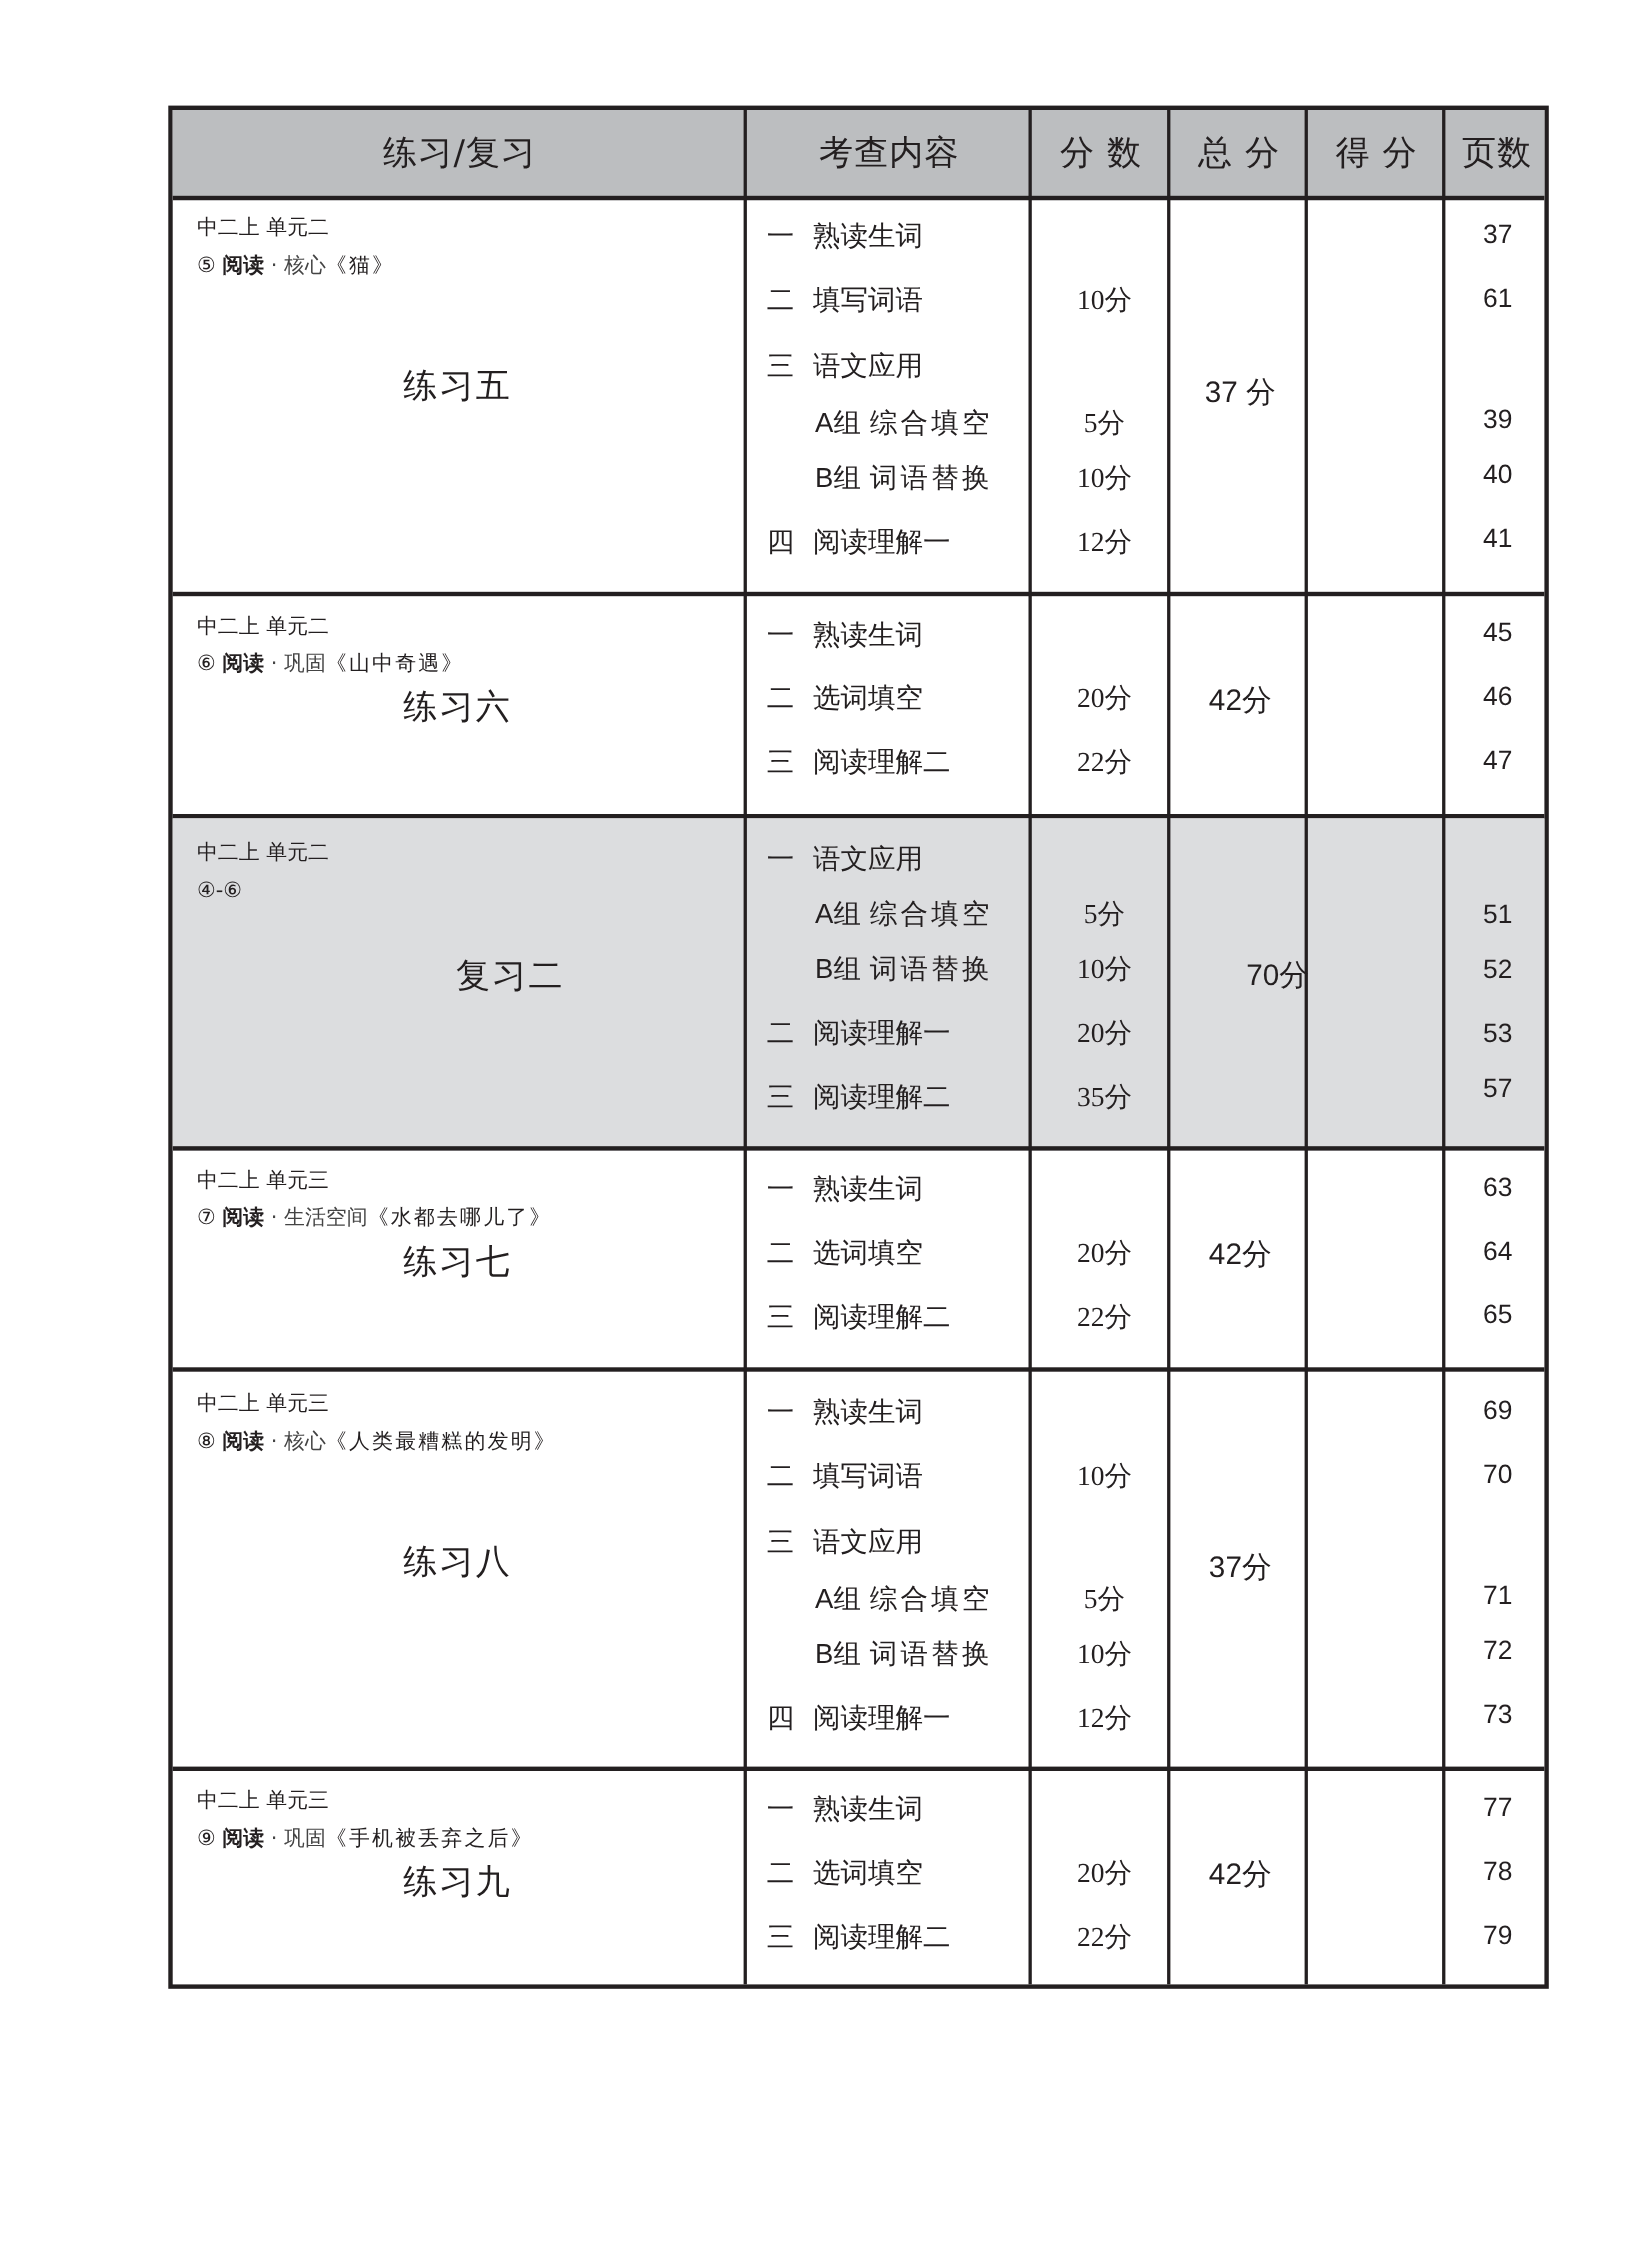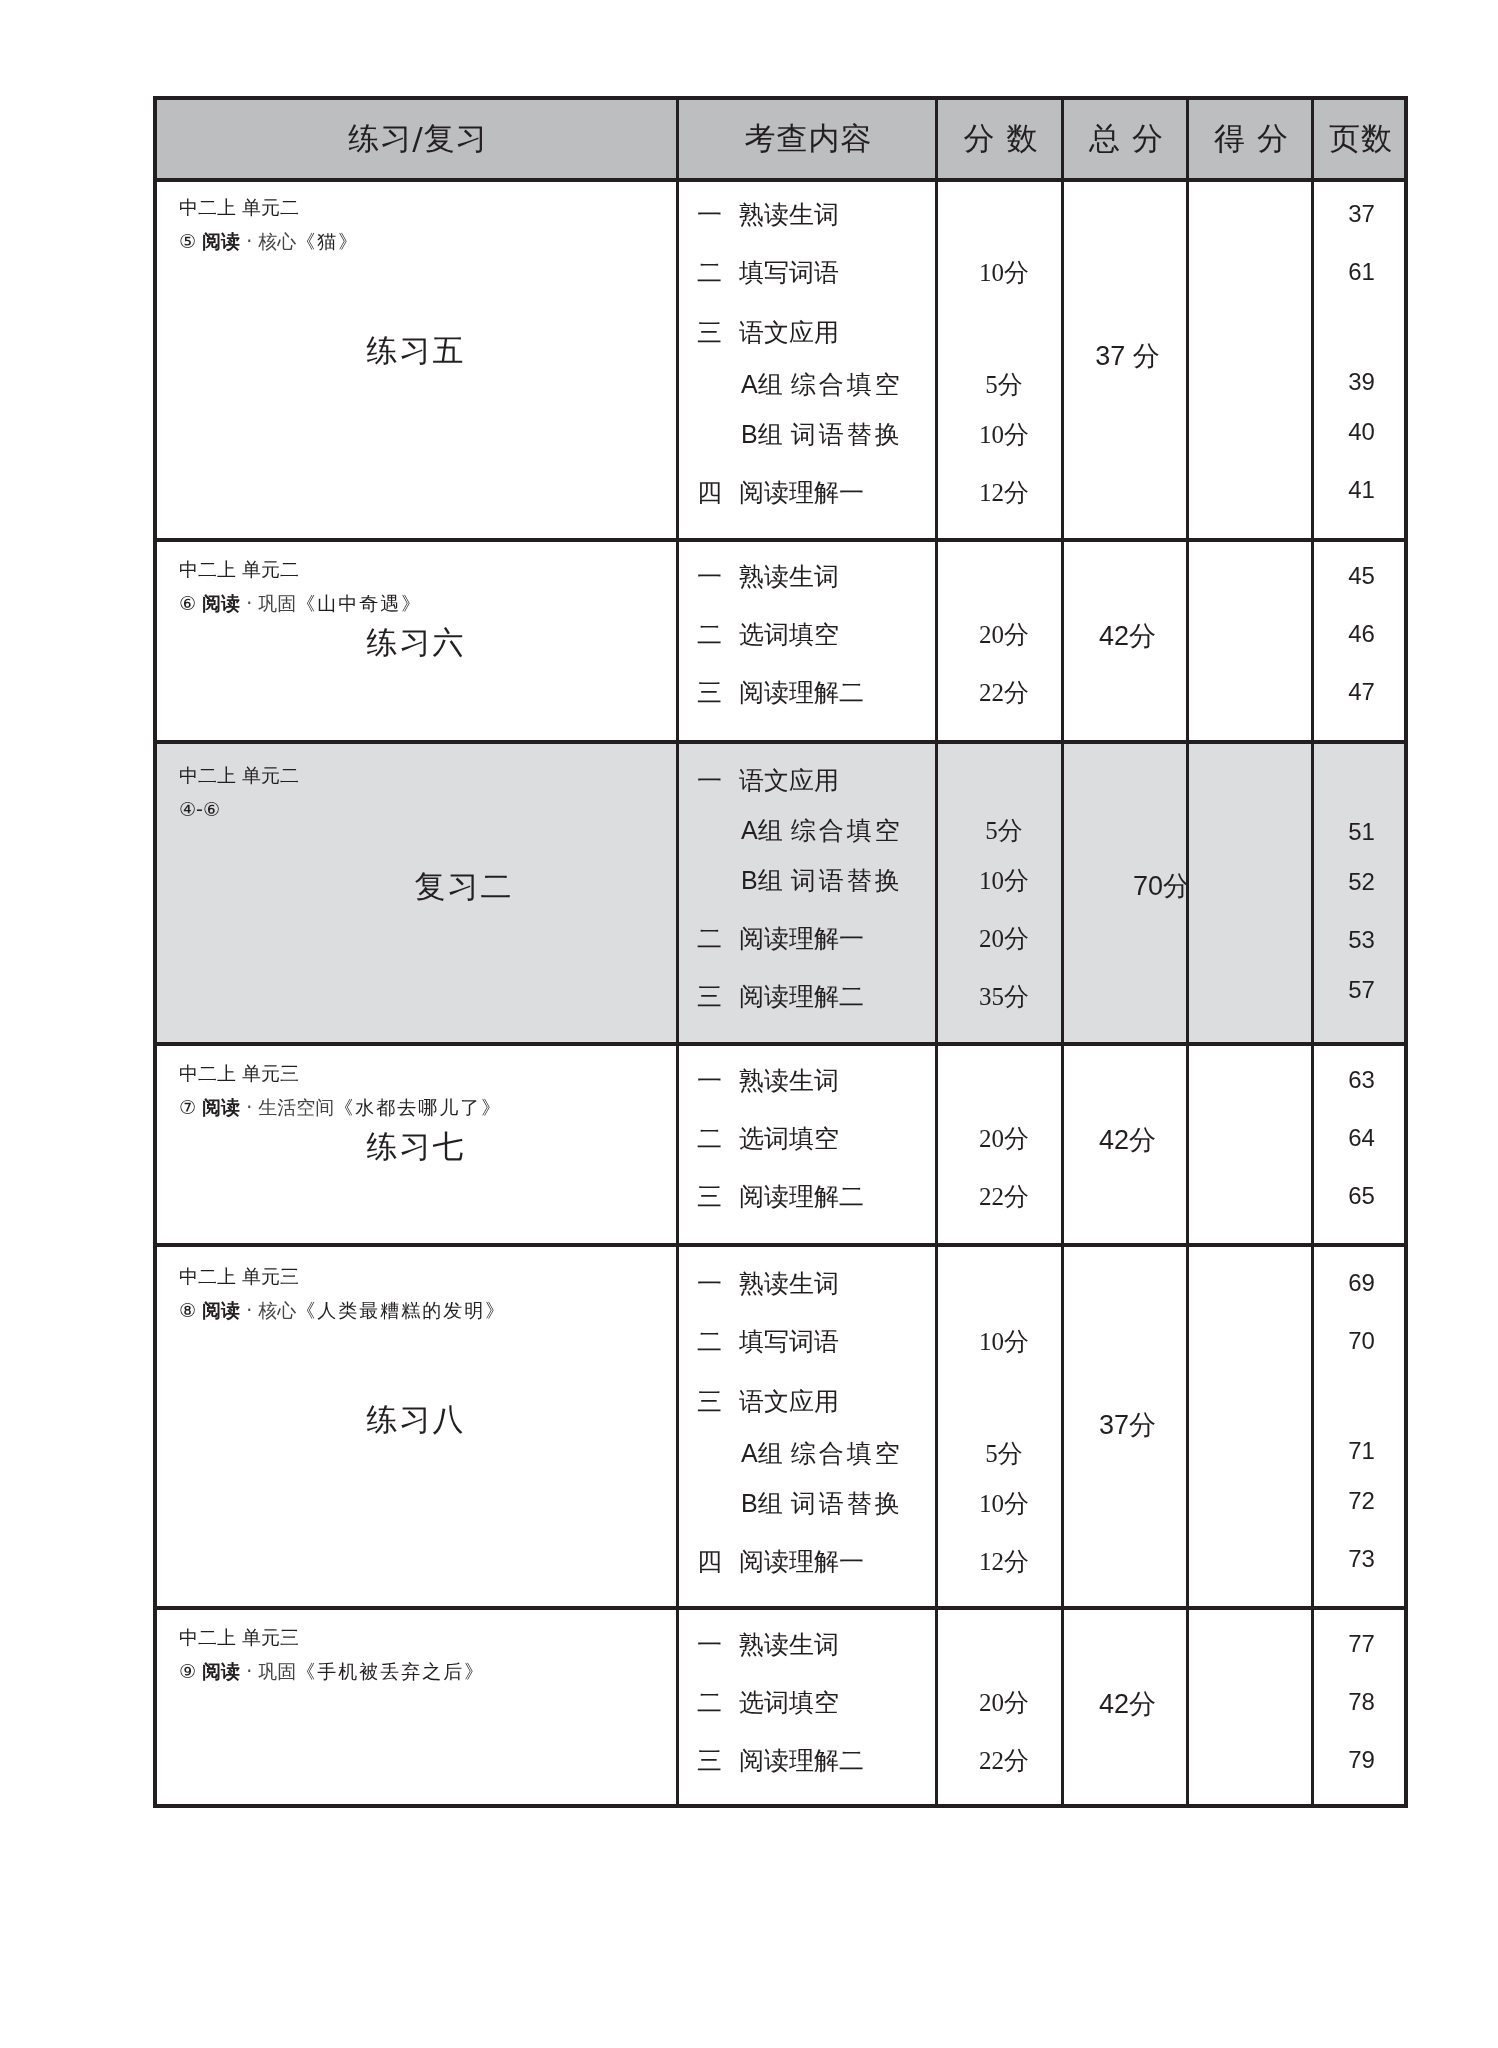--- a/index.html
+++ b/index.html
@@ -155,20 +155,21 @@
     <div class="page" style="top:190px;">71</div>
     <div class="page" style="top:240px;">72</div>
     <div class="page" style="top:298px;">73</div>
   </div>
 
   <div class="row last" style="top:1510px;height:194px;">
     <div class="meta" style="top:10px;">
       <div>中二上 单元三</div>
       <div><span>⑨</span> <span class="bold">阅读</span> <span class="light">·</span> <span class="light">巩固</span><span class="serif">《手机被丢弃之后》</span></div>
     </div>
+    <div class="title" style="top:80px;">练习九</div>
     <div class="item" style="top:18px;"><span class="num">一</span><span>熟读生词</span></div>
     <div class="item" style="top:76px;"><span class="num">二</span><span>选词填空</span></div>
     <div class="item" style="top:134px;"><span class="num">三</span><span>阅读理解二</span></div>
     <div class="score" style="top:76px;">20分</div>
     <div class="score" style="top:134px;">22分</div>
     <div class="total" style="top:76px;">42分</div>
     <div class="got"></div>
     <div class="page" style="top:20px;">77</div>
     <div class="page" style="top:78px;">78</div>
     <div class="page" style="top:136px;">79</div>

